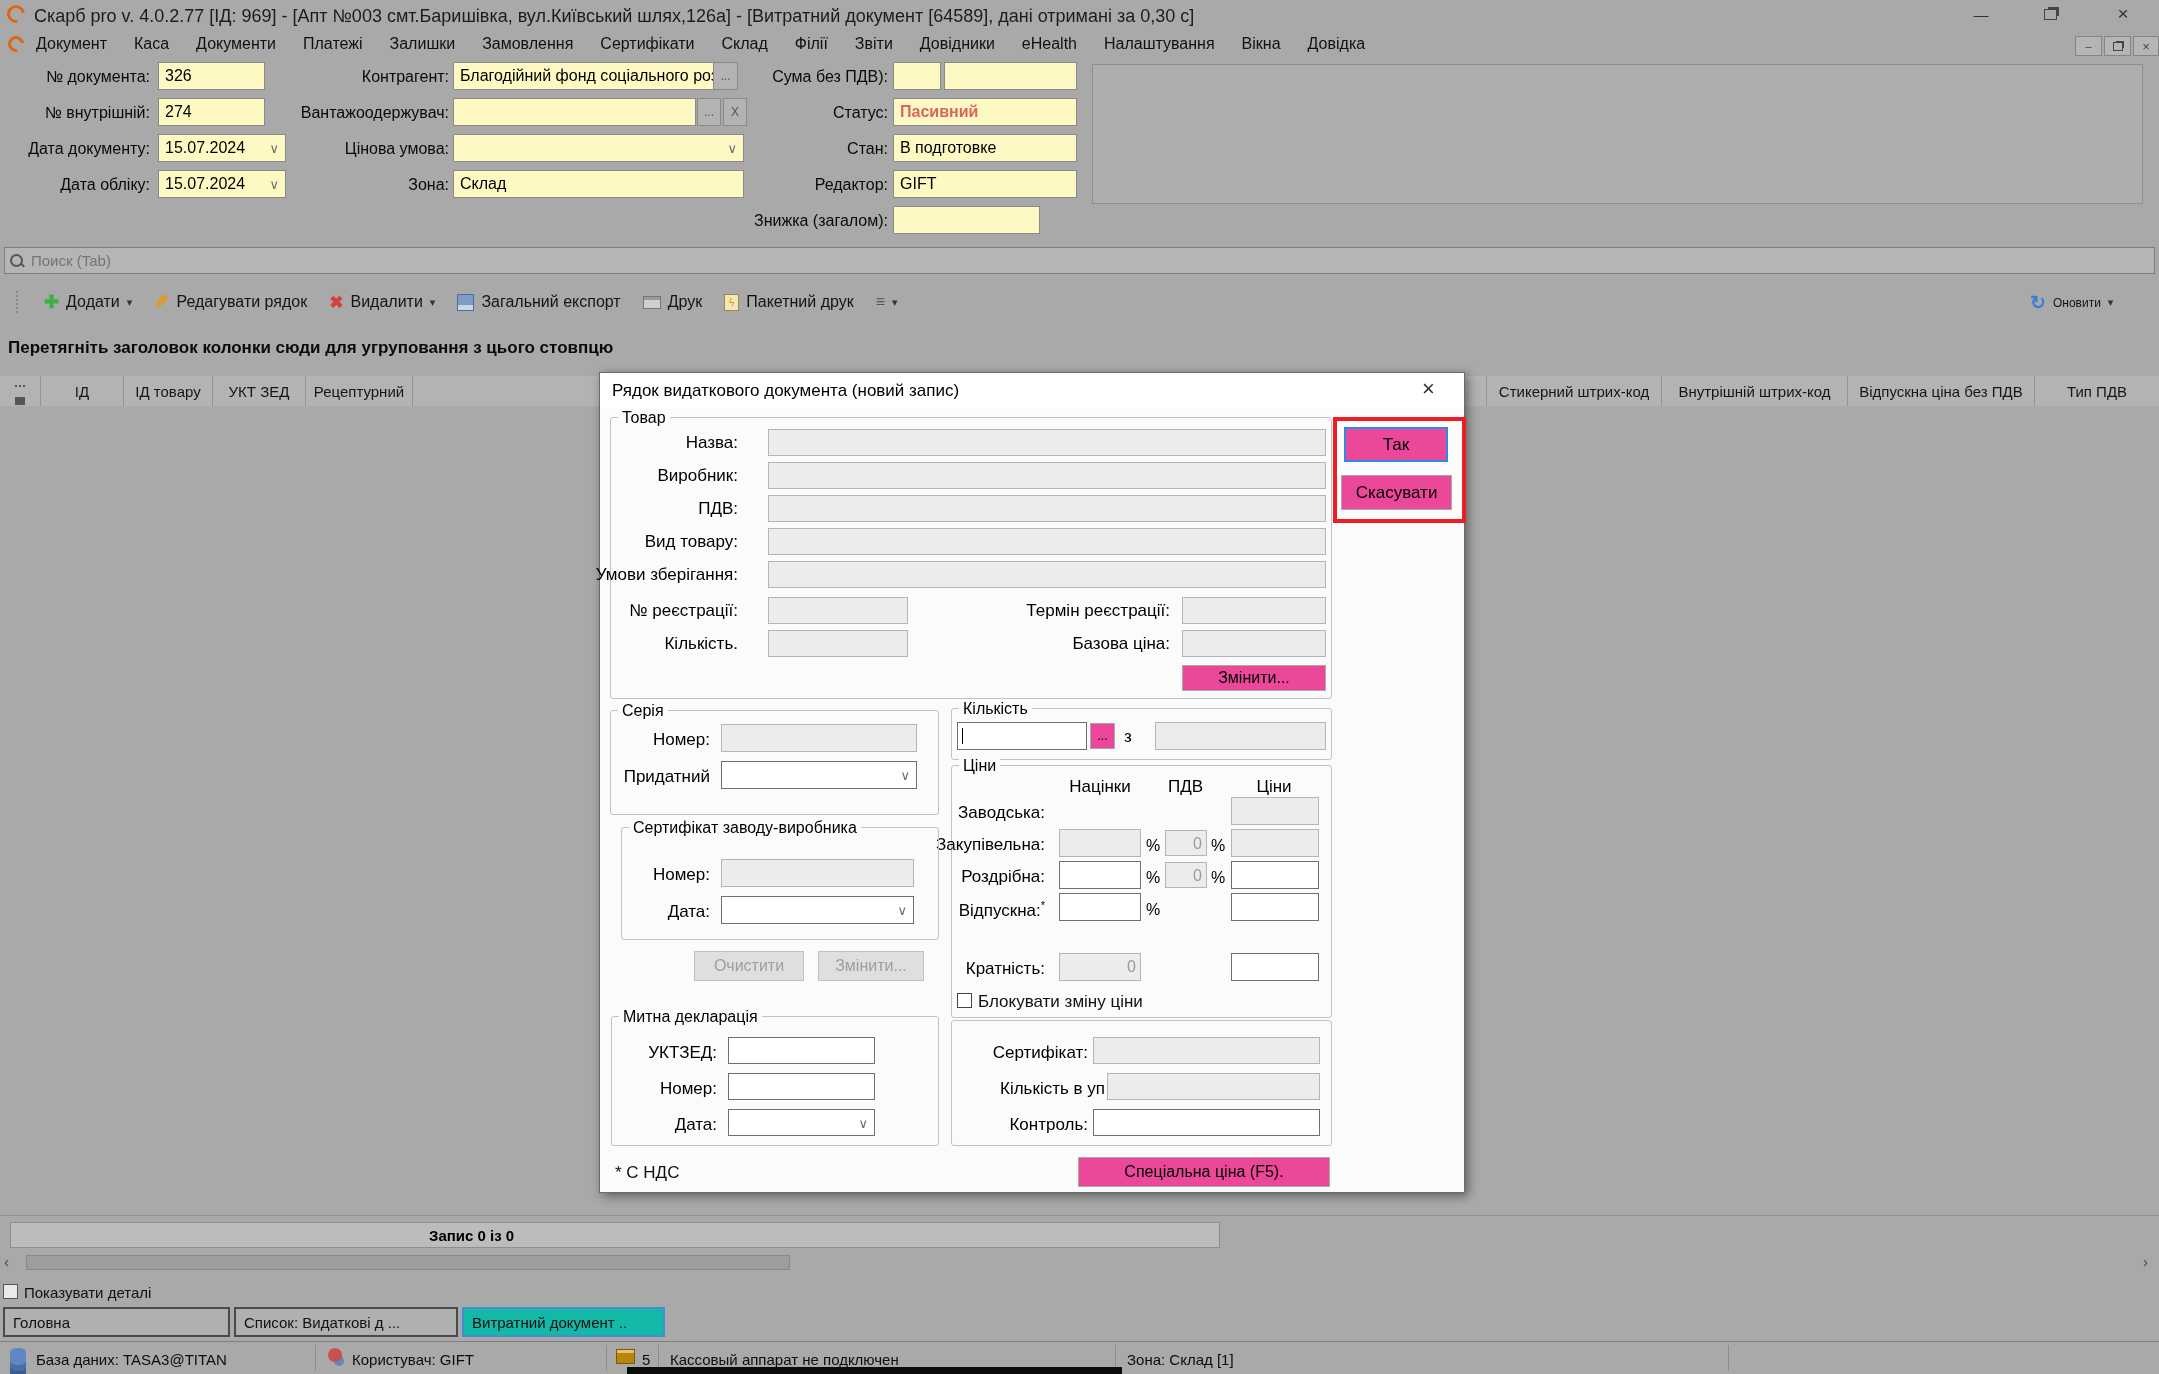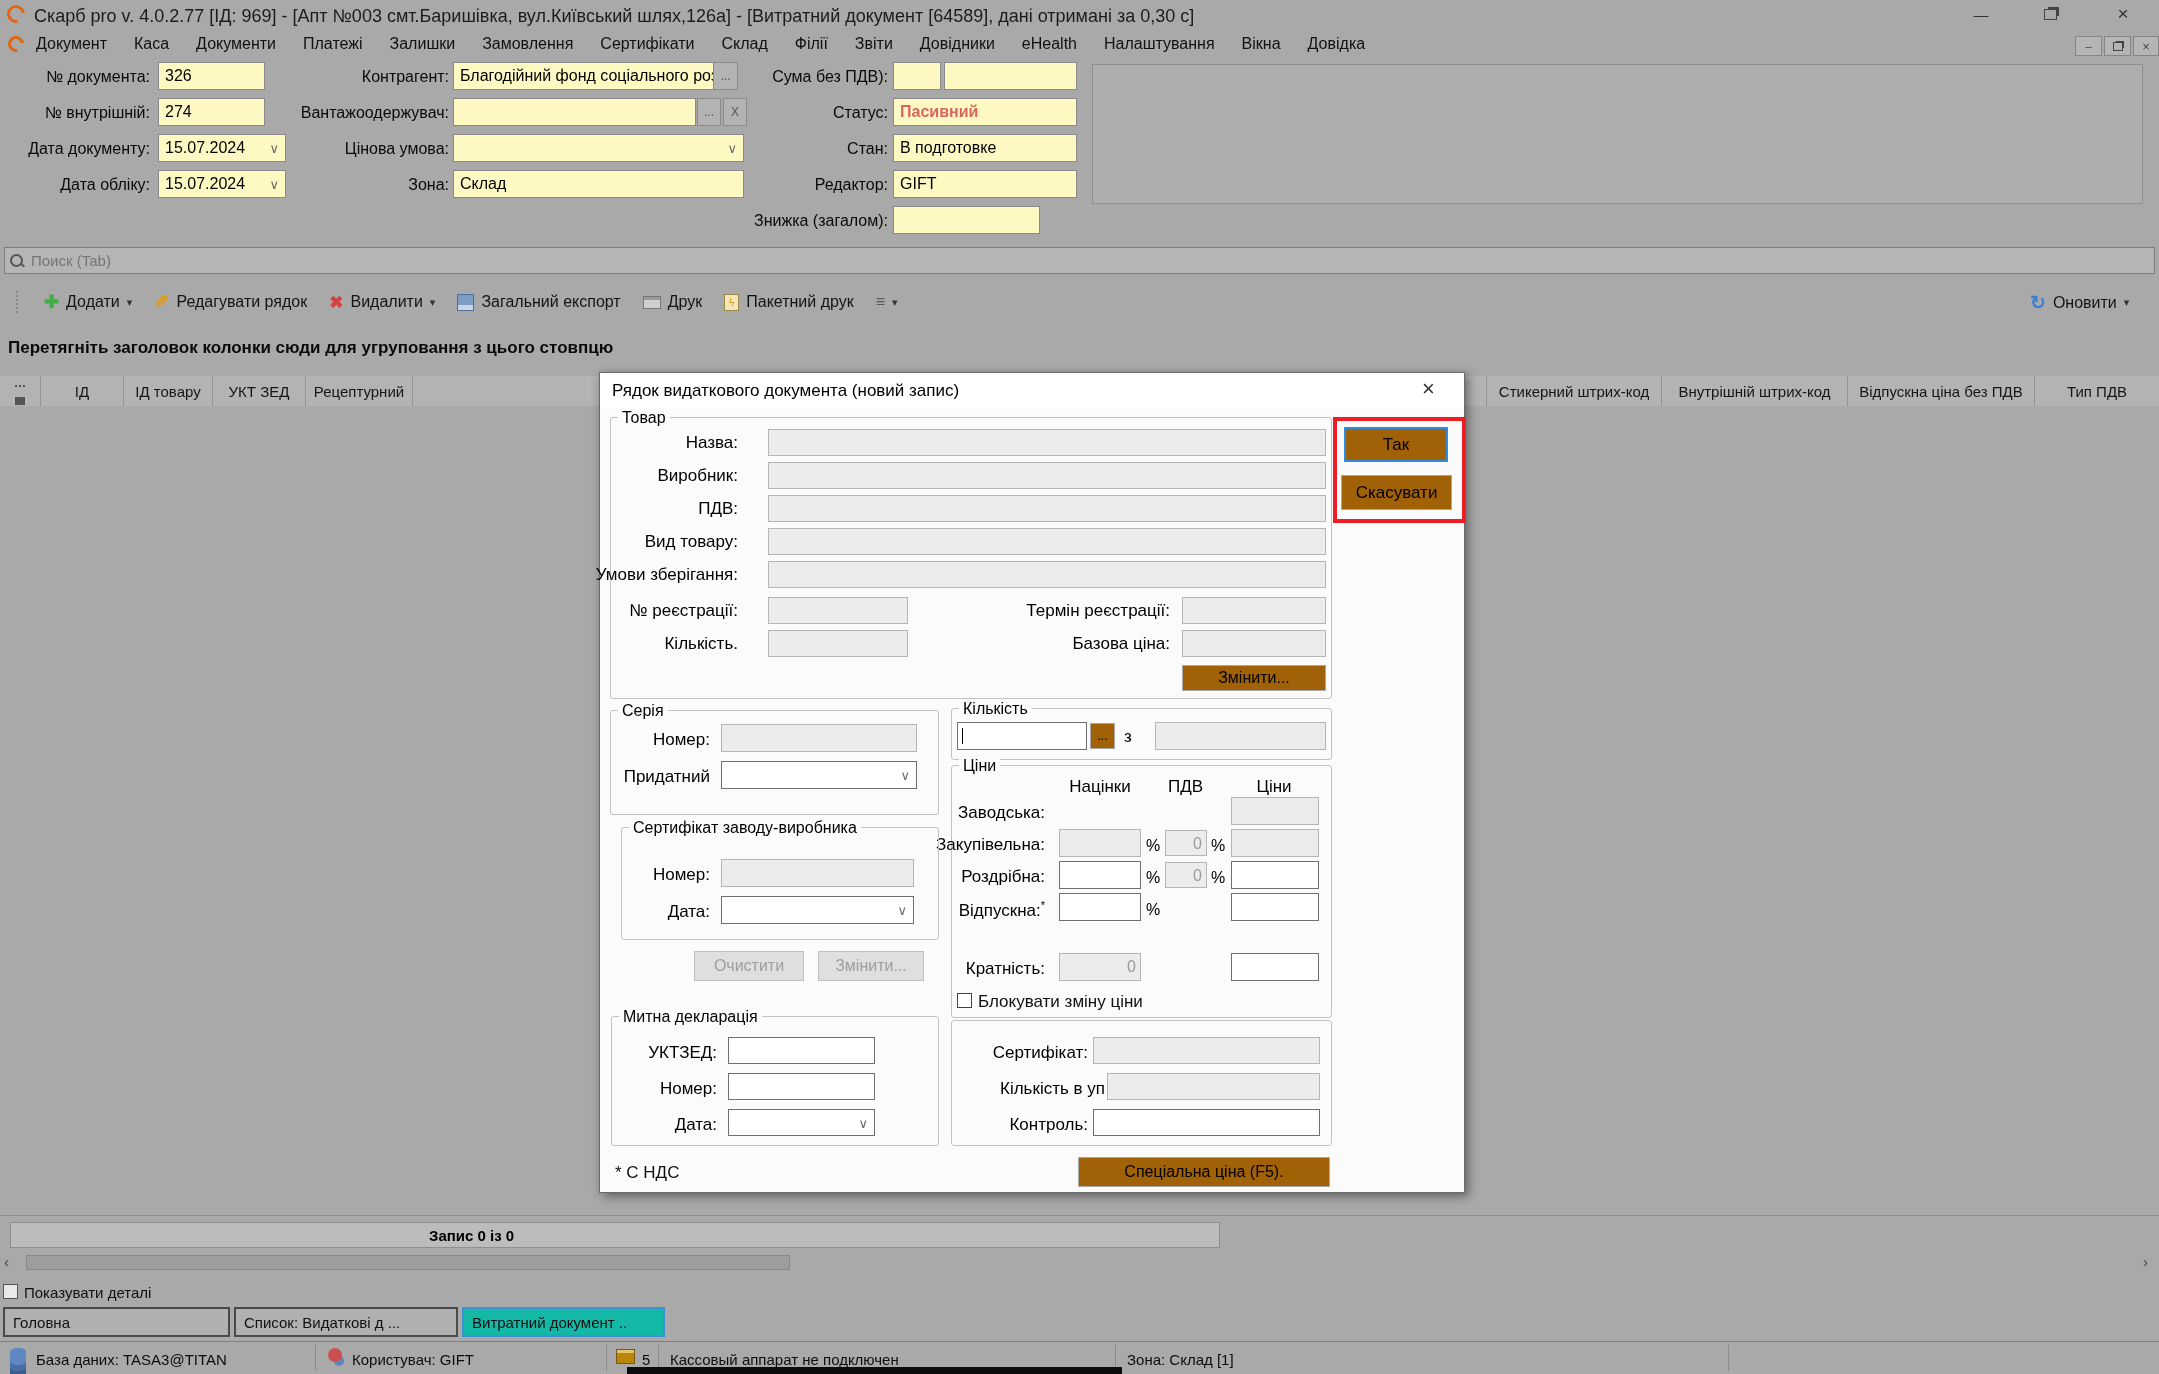--- a/index.html
+++ b/index.html
@@ -15,21 +15,21 @@
   .caret{font-size:11px;color:#333;}
   
   .th{position:absolute;top:376px;height:30px;border-right:1px solid #949494;box-sizing:border-box;font-size:15px;display:flex;align-items:center;justify-content:center;color:#161616;background:#b3b3b3;white-space:nowrap;overflow:hidden;}
   
   .dialog{position:absolute;left:599px;top:372px;width:864px;height:819px;background:#fbfbfb;border:1px solid #6b6b6b;box-shadow:3px 3px 10px rgba(0,0,0,.45);overflow:visible;z-index:50;}
   .dlbl{position:absolute;text-align:right;font-size:17px;color:#000;white-space:nowrap;}
   .din{position:absolute;background:#fff;border:1px solid #6f6f6f;box-sizing:border-box;font-size:16px;line-height:25px;padding:0 4px;}
   .din.dis{background:#ececec;border-color:#b5b5b5;}
   .grp{position:absolute;border:1px solid #c2c2c2;border-radius:3px;}
   .leg{position:absolute;font-size:16px;background:#fbfbfb;padding:0 4px;color:#000;white-space:nowrap;}
-  .btnd{position:absolute;background:#a16207;border:1px solid #a9a9a9;display:flex;align-items:center;justify-content:center;font-size:16px;color:#000;box-sizing:border-box;}
+  .btnd{position:absolute;background:#ec4899;border:1px solid #a9a9a9;display:flex;align-items:center;justify-content:center;font-size:16px;color:#000;box-sizing:border-box;}
   .btnd.dis{color:#9e9e9e;background:#dfdfdf;border-color:#c0c0c0;}
   .pct{position:absolute;font-size:16px;color:#000;}
   
   .tab{position:absolute;top:1307px;height:30px;box-sizing:border-box;border:2px solid #4a4a4a;background:#b0b0b0;font-size:15px;display:flex;align-items:center;padding:0 8px;white-space:nowrap;overflow:hidden;}
   .ssep{position:absolute;top:1345px;height:26px;width:1px;background:#8b8b8b;}
   .stxt{position:absolute;top:1351px;font-size:15px;color:#0d0d0d;white-space:nowrap;}
   
   .logo{box-sizing:border-box;border:3px solid #e0660f;border-radius:50%;border-right-color:transparent;transform:rotate(35deg);}
   .mag{position:relative;width:13px;height:13px;}
   .mag i{position:absolute;left:0;top:0;width:9px;height:9px;border:2px solid #555;border-radius:50%;}
@@ -149,21 +149,21 @@
         <span style="width:13px;height:15px;background:#f3e6b8;border:1px solid #9a8a4a;display:flex;align-items:center;justify-content:center;font-size:10px;color:#d69d1e;">ϟ</span>
         <span>Пакетний друк</span>
       </span>
     <span class="titem">
         <b style="font-size:16px;color:#555;">≡</b>
         <span class="caret">▾</span>
       </span>
   </div>
   <div class="titem abs" style="left:2030px;top:291px;">
       <b style="color:#3a7fd5;font-size:19px;">↻</b>
-      <span style="font-size:16px;">Оновити</span>
+      <span style="font-size:12px;">Оновити</span>
       <span class="caret">▾</span>
     </div>
 
   <div class="abs" style="left:8px;top:338px;font-size:17px;font-weight:bold;color:#0a0a0a;">Перетягніть заголовок колонки сюди для угруповання з цього стовпцю</div>
 
   <div class="abs" style="left:0;top:376px;width:2159px;height:30px;background:#b3b3b3;border-top:1px solid #8e8e8e;border-bottom:1px solid #8e8e8e;box-sizing:border-box;"></div>
   <div class="th" style="left:0;width:41px;">
       <span style="display:block;width:10px;border-top:2px dotted #555;box-shadow:0 4px 0 #555,0 8px 0 #555;height:10px;"></span>
     </div>
   <div class="th" style="left:41px;width:83px;">ІД</div>

